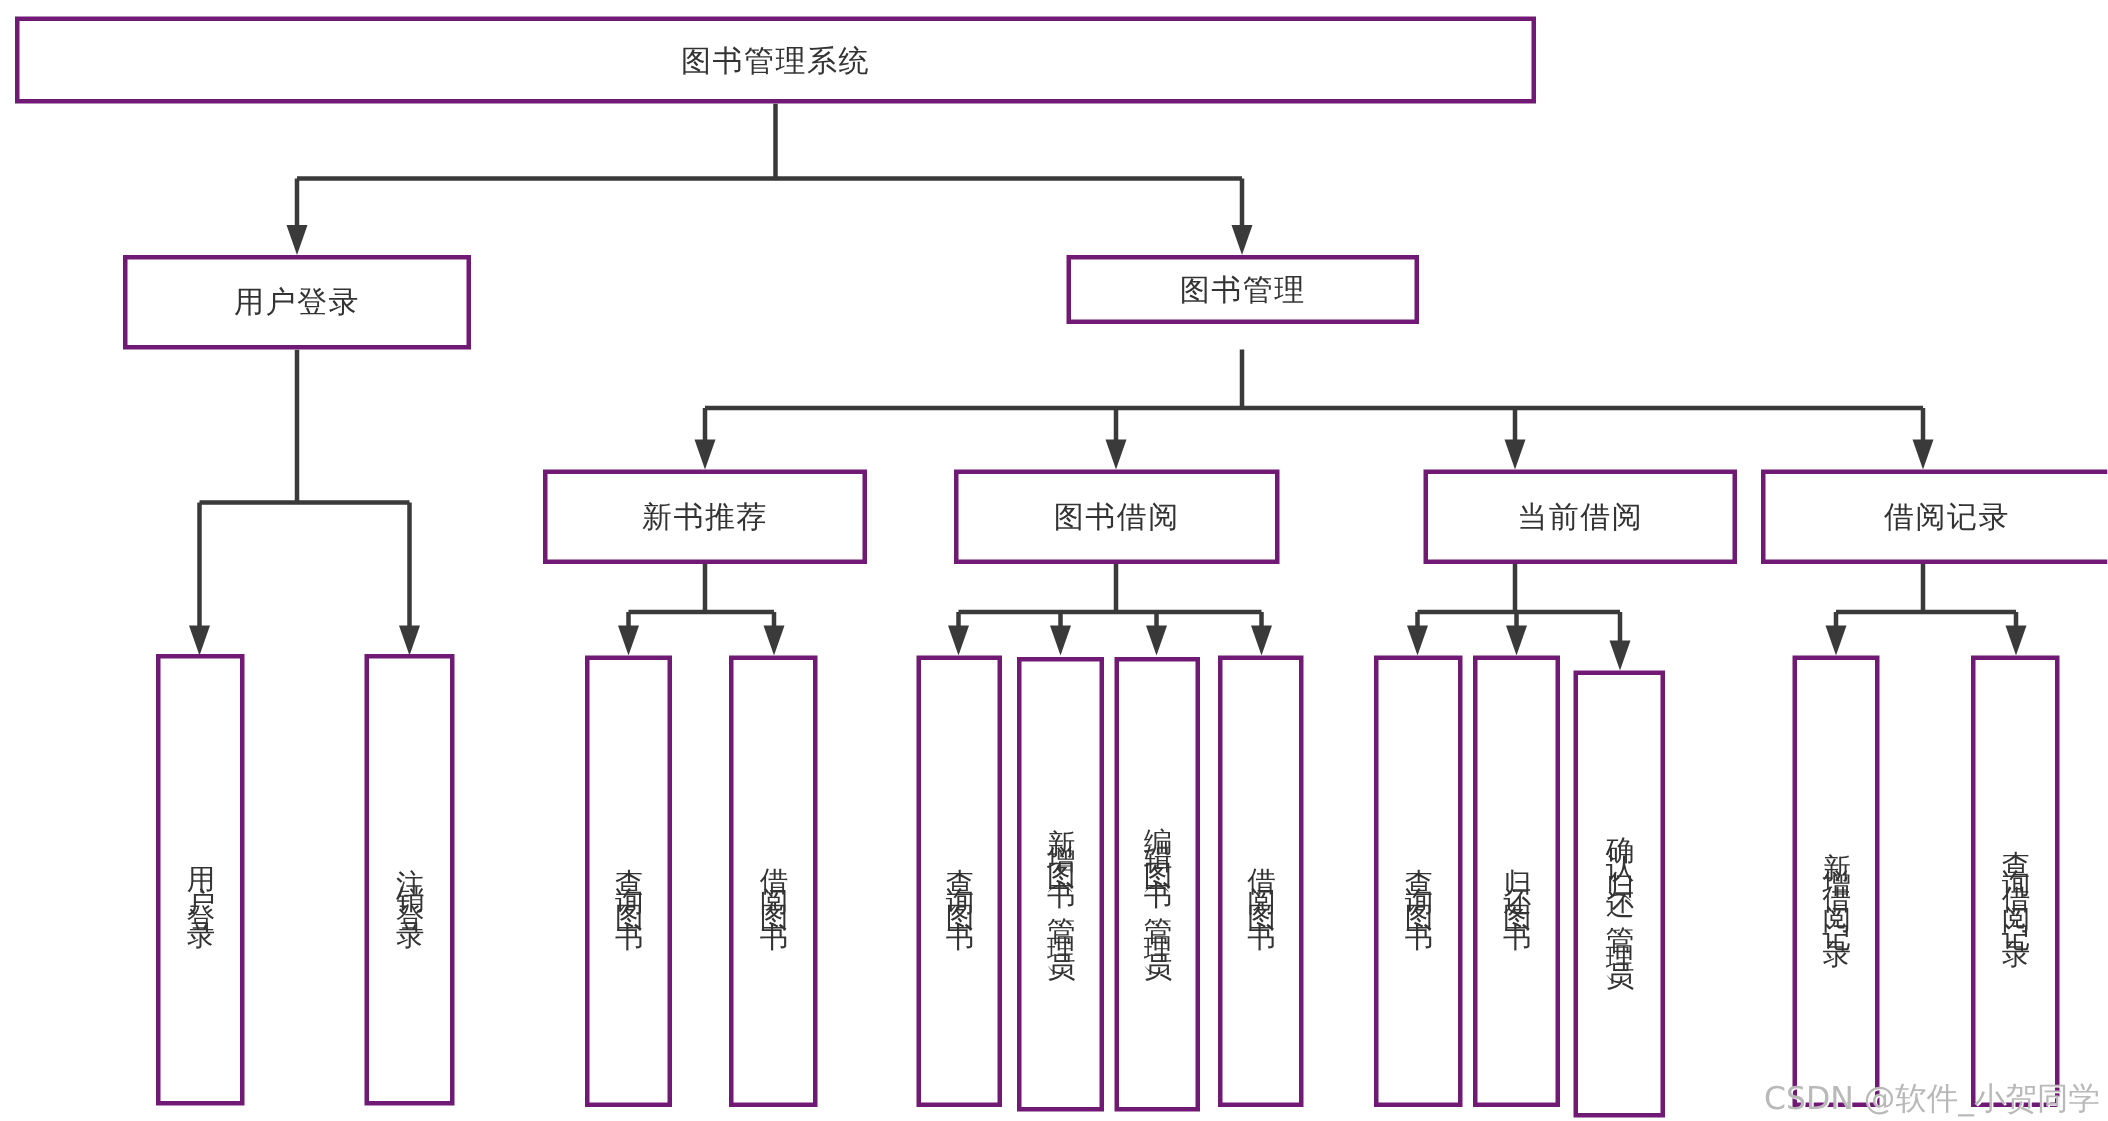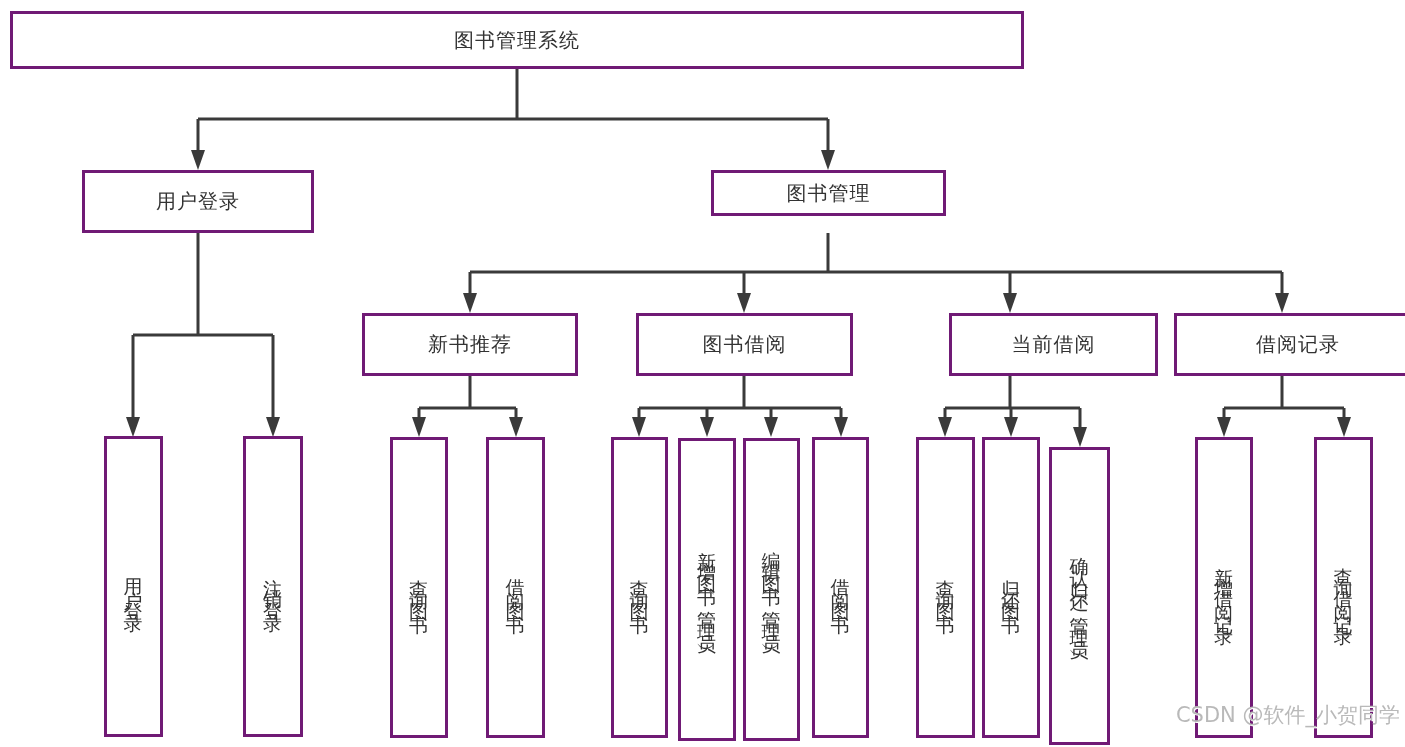--- a/index.html
+++ b/index.html
@@ -52,21 +52,21 @@
     writing-mode: vertical-rl;
     text-orientation: mixed;
     font-size: 19px;
     letter-spacing: 12px;
     color: #333333;
     line-height: 1;
   }
   .watermark {
     position: absolute;
     right: 5px;
-    bottom: 18px;
+    bottom: 1px;
     font-size: 21px;
     color: #b9b9b9;
     text-shadow: 1px 1px 0 #ffffff;
     white-space: nowrap;
   }
 </style>
 </head>
 <body>
 
 <div id="canvas">

